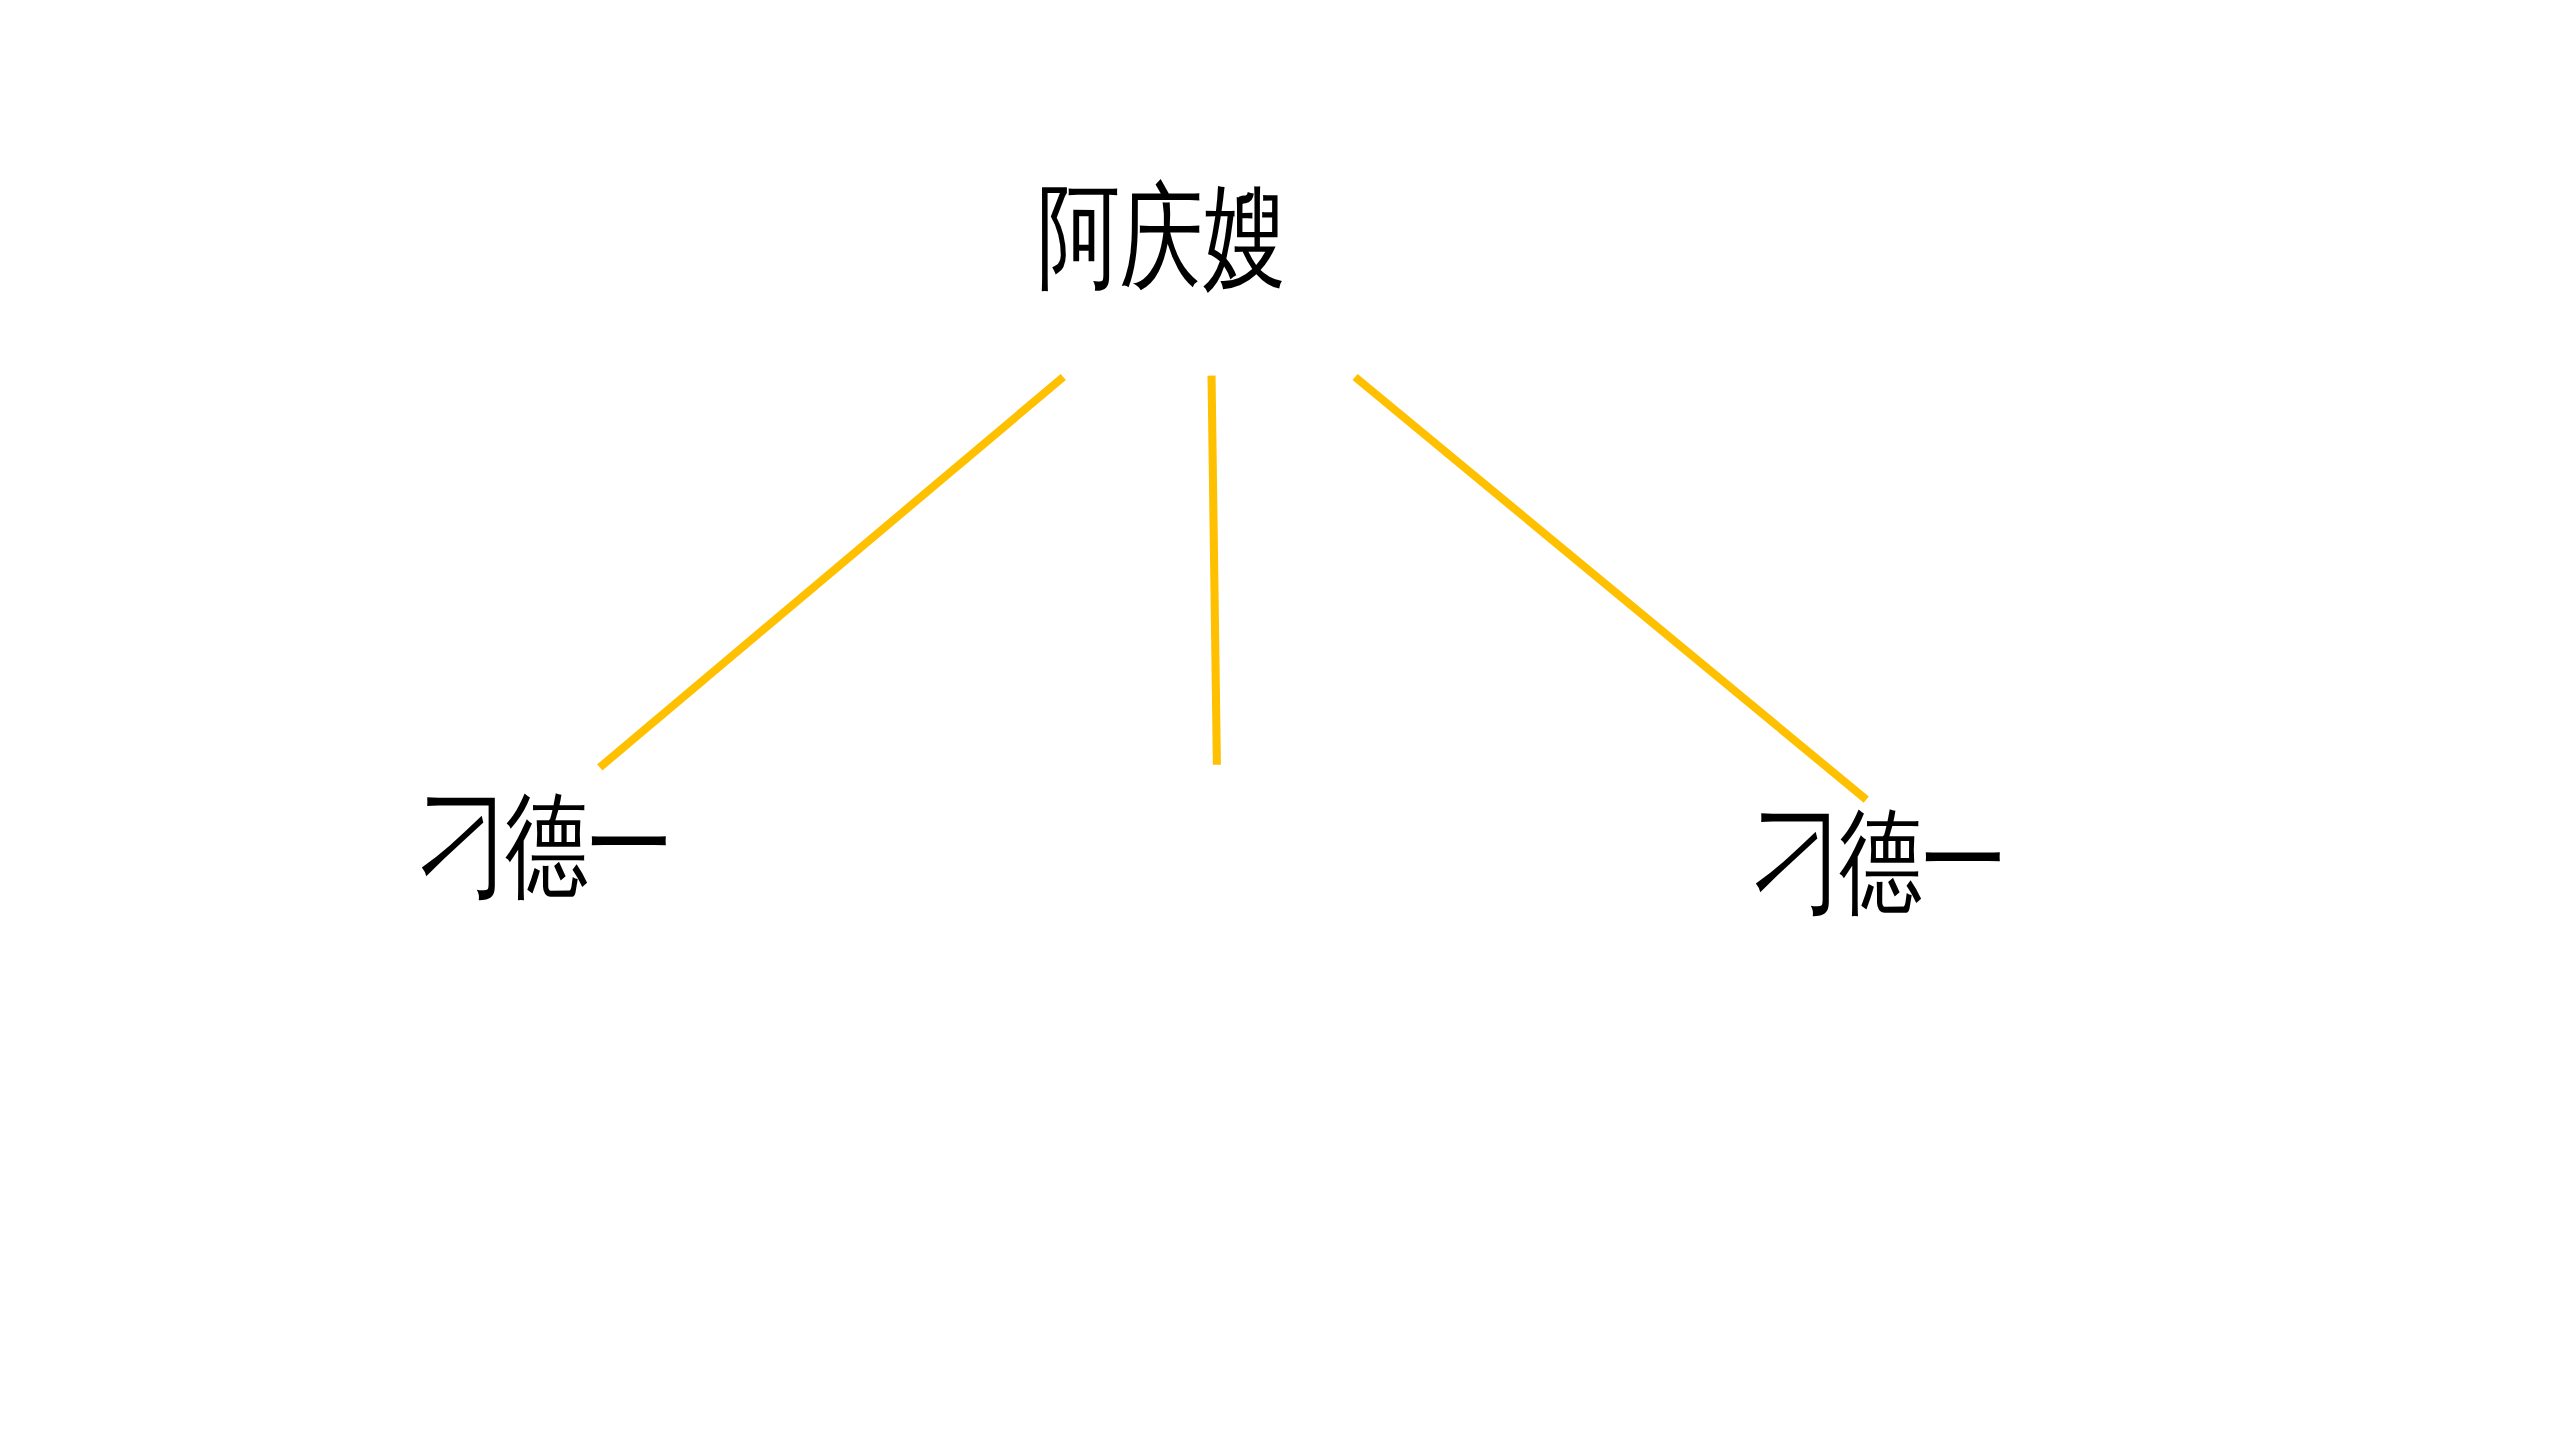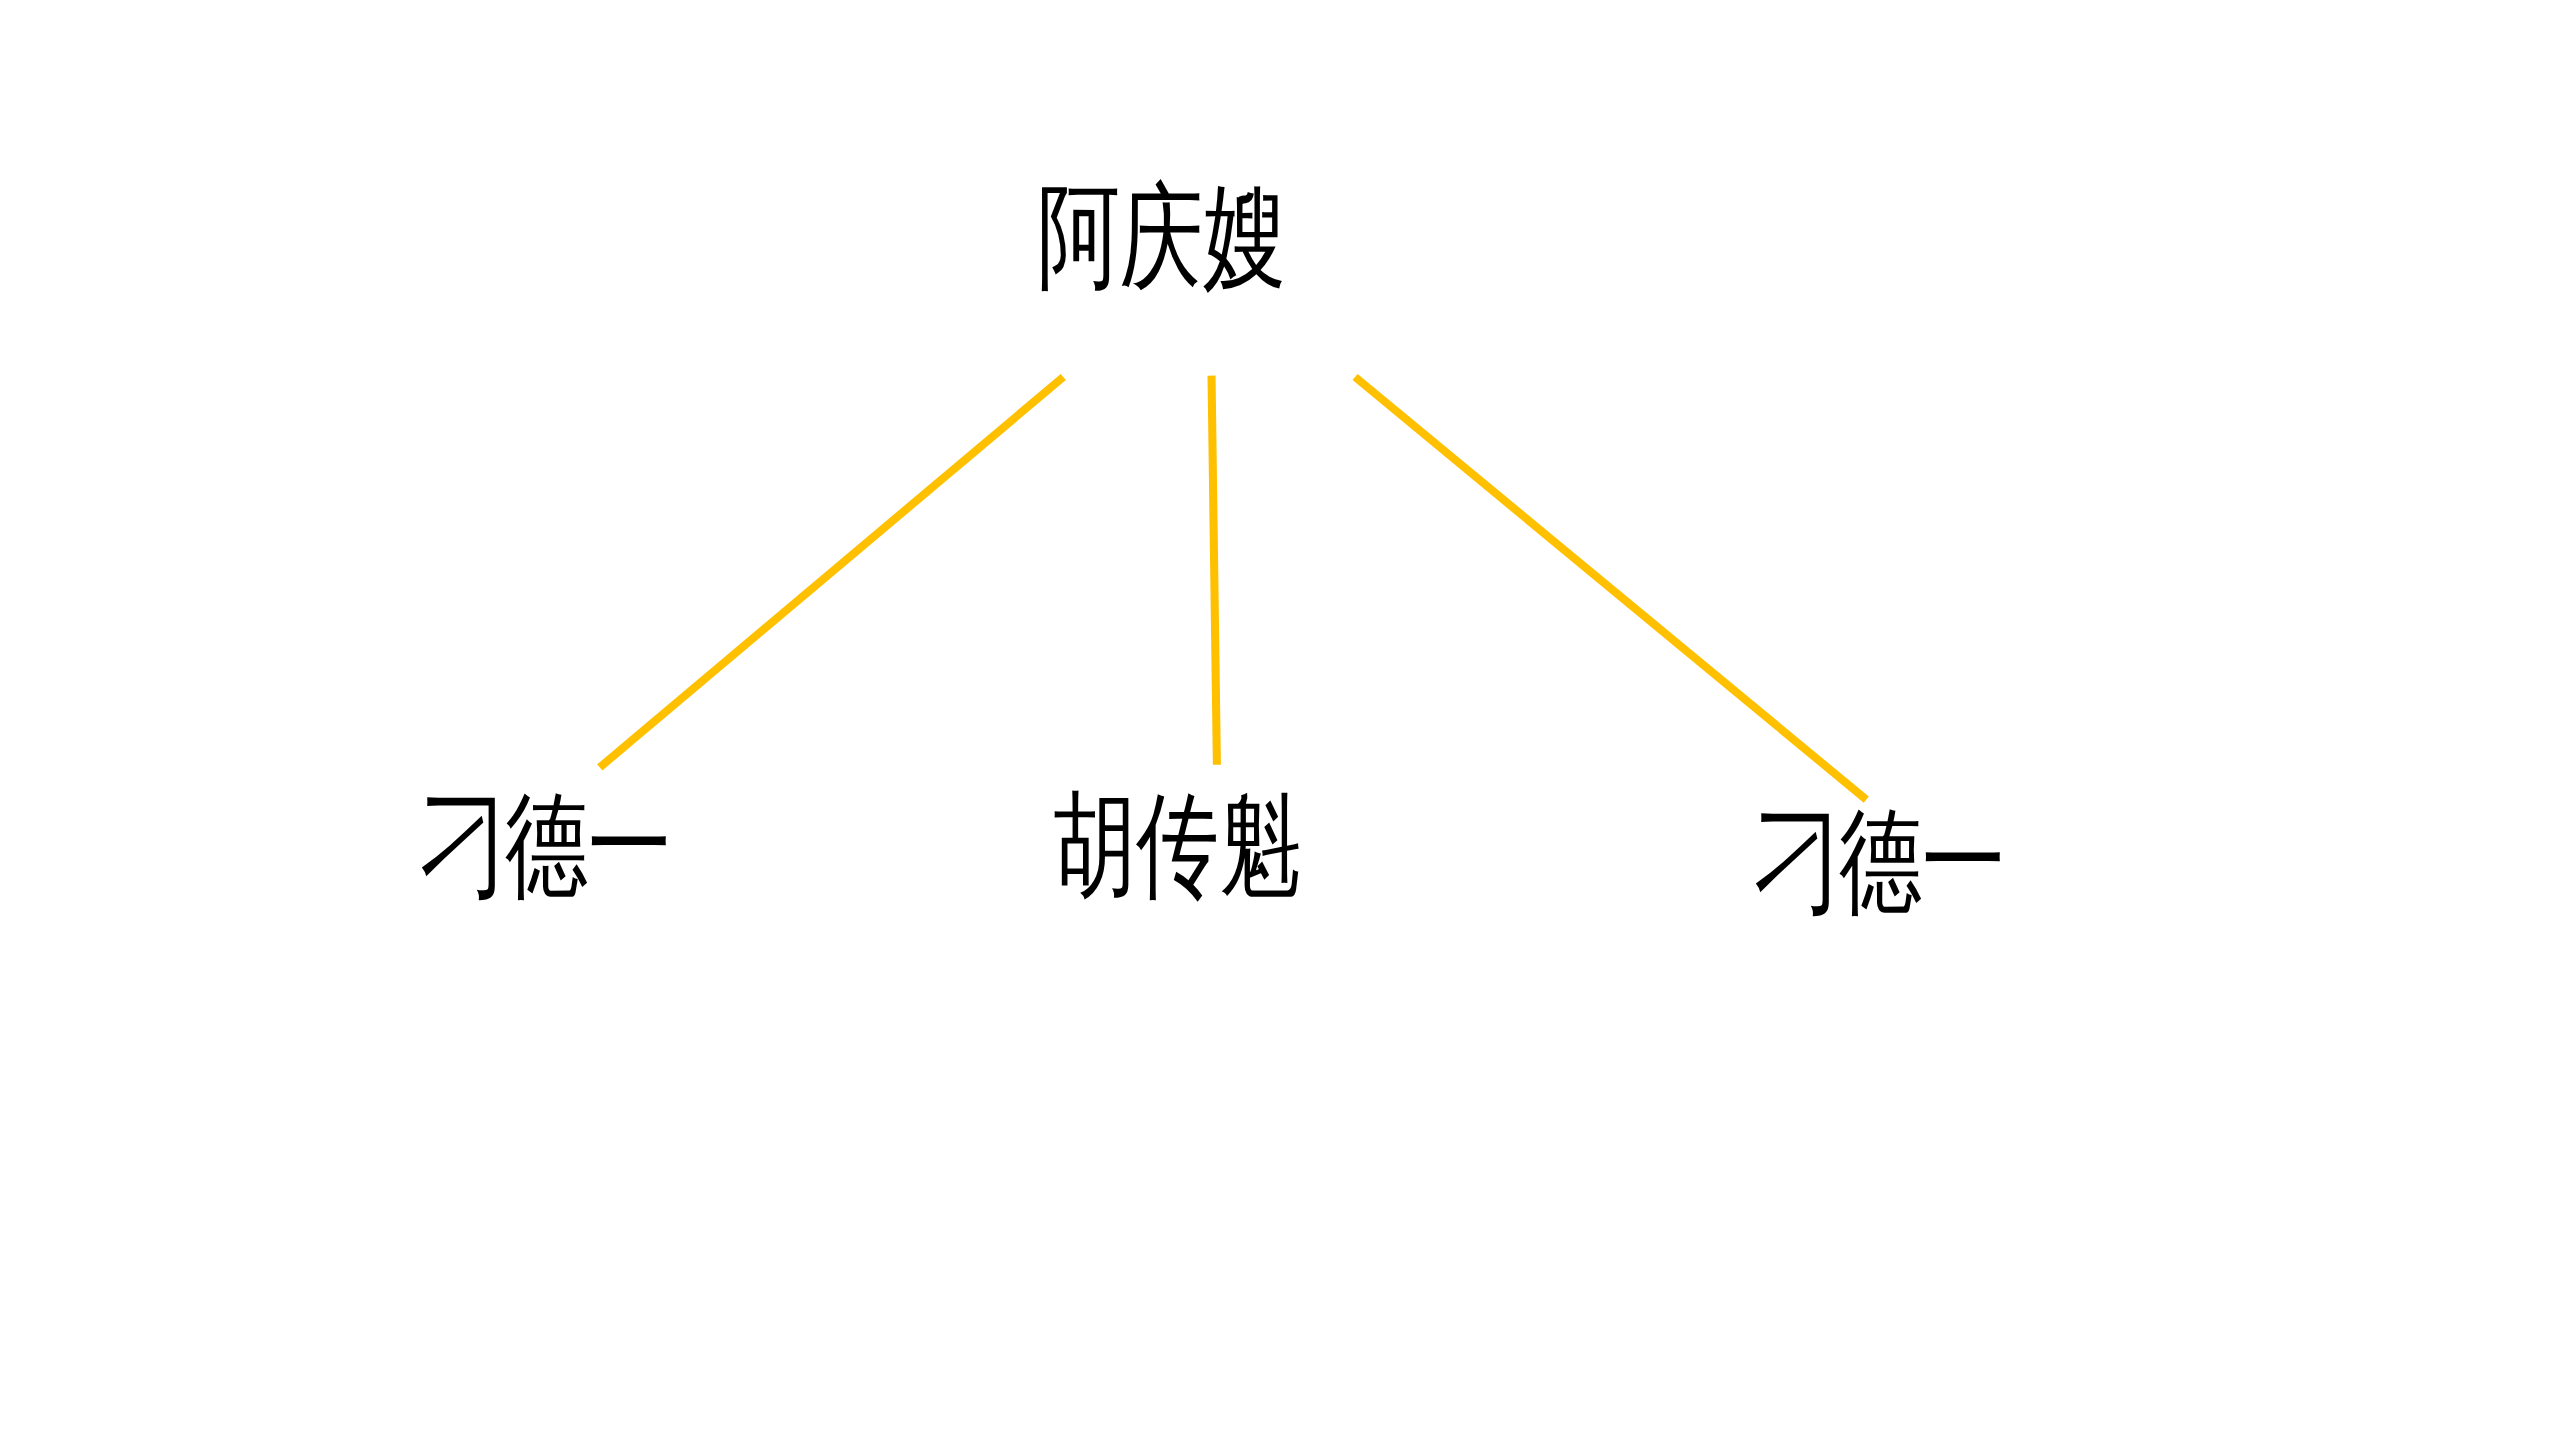--- a/index.html
+++ b/index.html
@@ -58,22 +58,19 @@
   </svg>
 
   <div id="node-root" class="node">
     <span>阿庆嫂</span>
   </div>
 
   <div id="node-left" class="node">
     <span>刁德一</span>
   </div>
 
-  <div id="node-center" class="node">
-    <span>胡传魁</span>
-  </div>
 
   <div id="node-right" class="node">
     <span>刁德一</span>
   </div>
 
 </div>
 
 
 </body></html>

